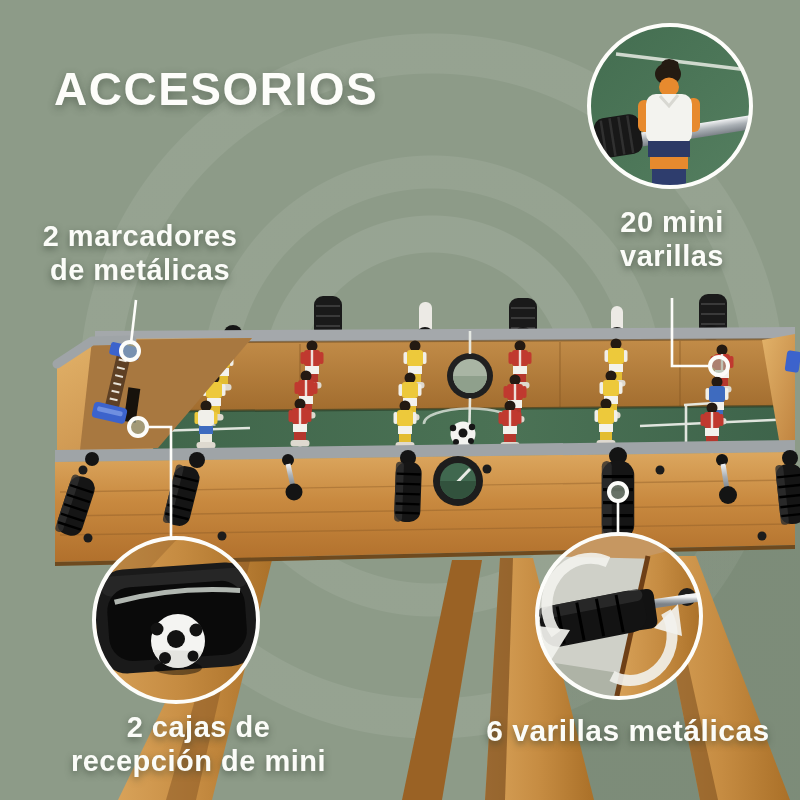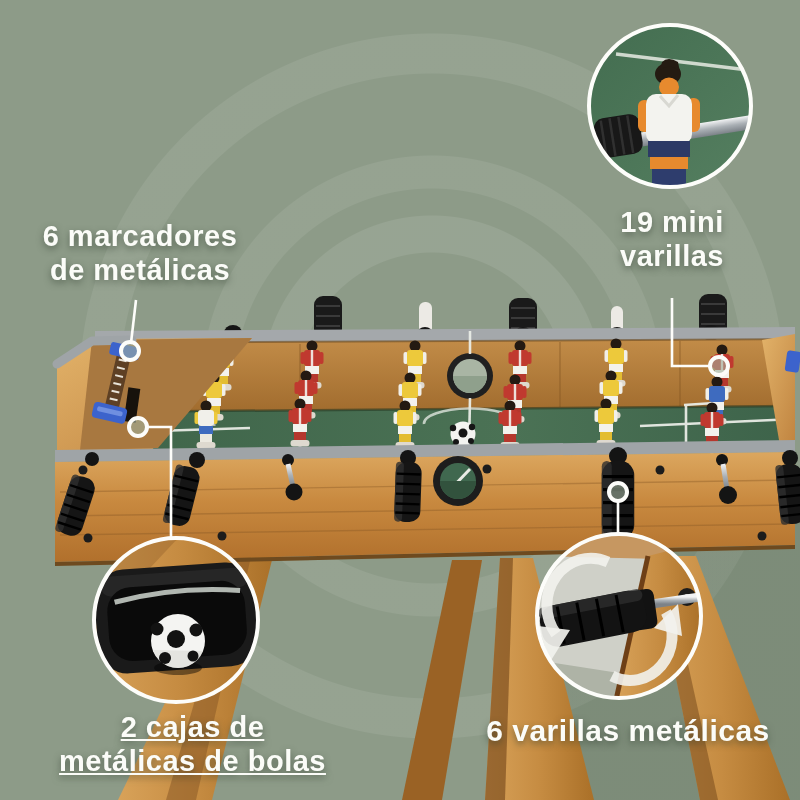--- a/index.html
+++ b/index.html
@@ -21,21 +21,21 @@
     text-shadow:0 3px 7px rgba(45,58,44,.55);
     font-size:29px;line-height:1.17;letter-spacing:.5px;
   }
   .title{
     position:absolute;left:54px;top:62px;color:#fdfdfa;font-weight:700;
     font-size:46px;letter-spacing:1.5px;
     text-shadow:0 3px 8px rgba(45,58,44,.45);
   }
   #lbl-scoreboard{left:0;width:280px;top:220px;}
   #lbl-players{left:552px;width:240px;top:206px;}
-  #lbl-boxes{left:20px;width:345px;top:711px;text-decoration:underline;}
+  #lbl-boxes{left:26px;width:345px;top:711px;}
   #lbl-rods{left:445px;width:366px;top:713px;font-size:30px;}
 </style>
 </head>
 <body>
 
 <div class="stage">
 
 <svg width="800" height="800" viewBox="0 0 800 800">
   <defs>
     <linearGradient id="gFront" x1="0" y1="0" x2="0" y2="1">
@@ -404,32 +404,33 @@
       </g>
       <g fill="#f2f2ee" opacity=".92">
         <polygon points="538,626 570,630 550,662"></polygon>
         <polygon points="654,628 678,604 682,636"></polygon>
       </g>
     </g>
     <circle cx="619" cy="616" r="82" fill="none" stroke="#fdfdfa" stroke-width="4"></circle>
   </g>
 </svg>
 
+  <div class="title">ACCESORIOS</div>
 
   <div class="lbl" id="lbl-scoreboard">
-    <div>6 marcadores</div>
+    <div>2 marcadores</div>
     <div>de metálicas</div>
   </div>
 
   <div class="lbl" id="lbl-players">
-    <div>19 mini</div>
+    <div>20 mini</div>
     <div>varillas</div>
   </div>
 
   <div class="lbl" id="lbl-boxes">
     <div>2 cajas de</div>
-    <div>metálicas de bolas</div>
+    <div>recepción de mini</div>
   </div>
 
   <div class="lbl" id="lbl-rods">
     <div>6 varillas metálicas</div>
   </div>
 </div>
 
 </body></html>

